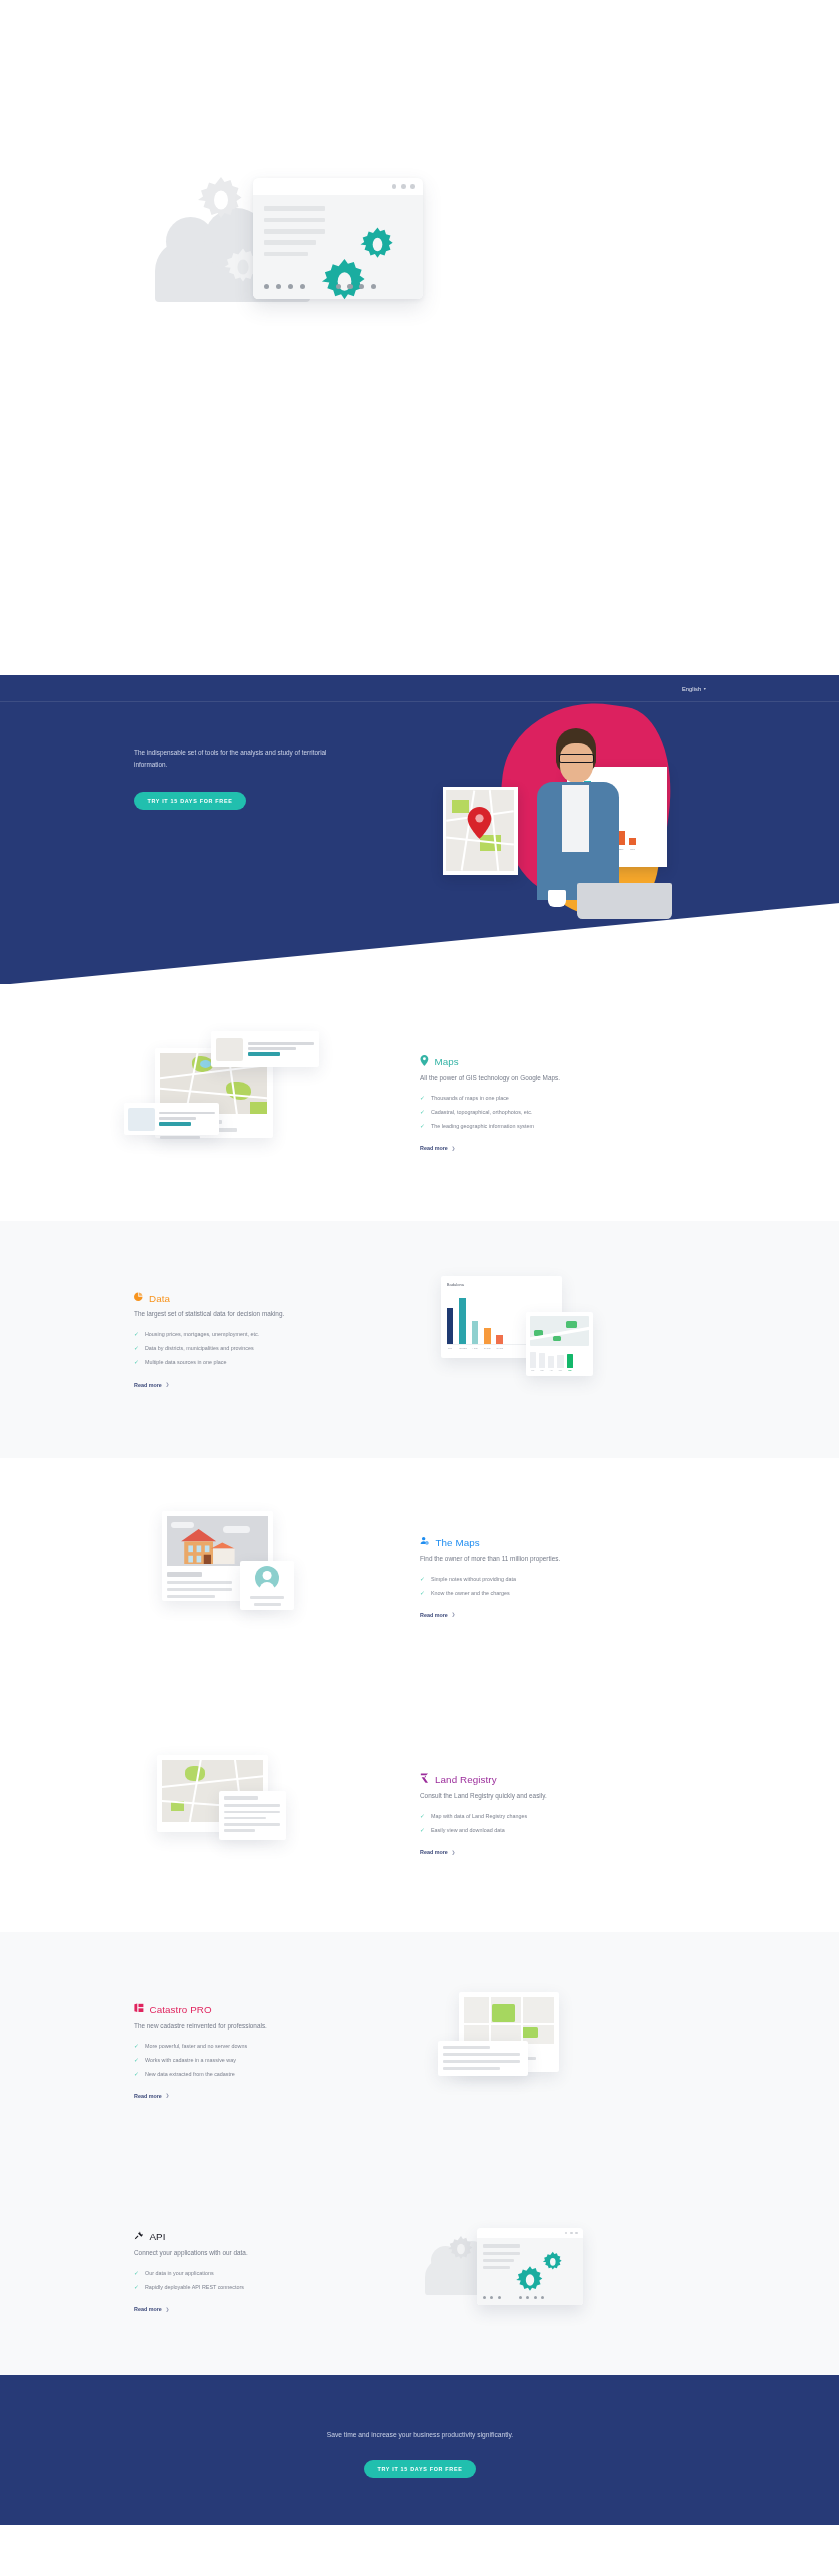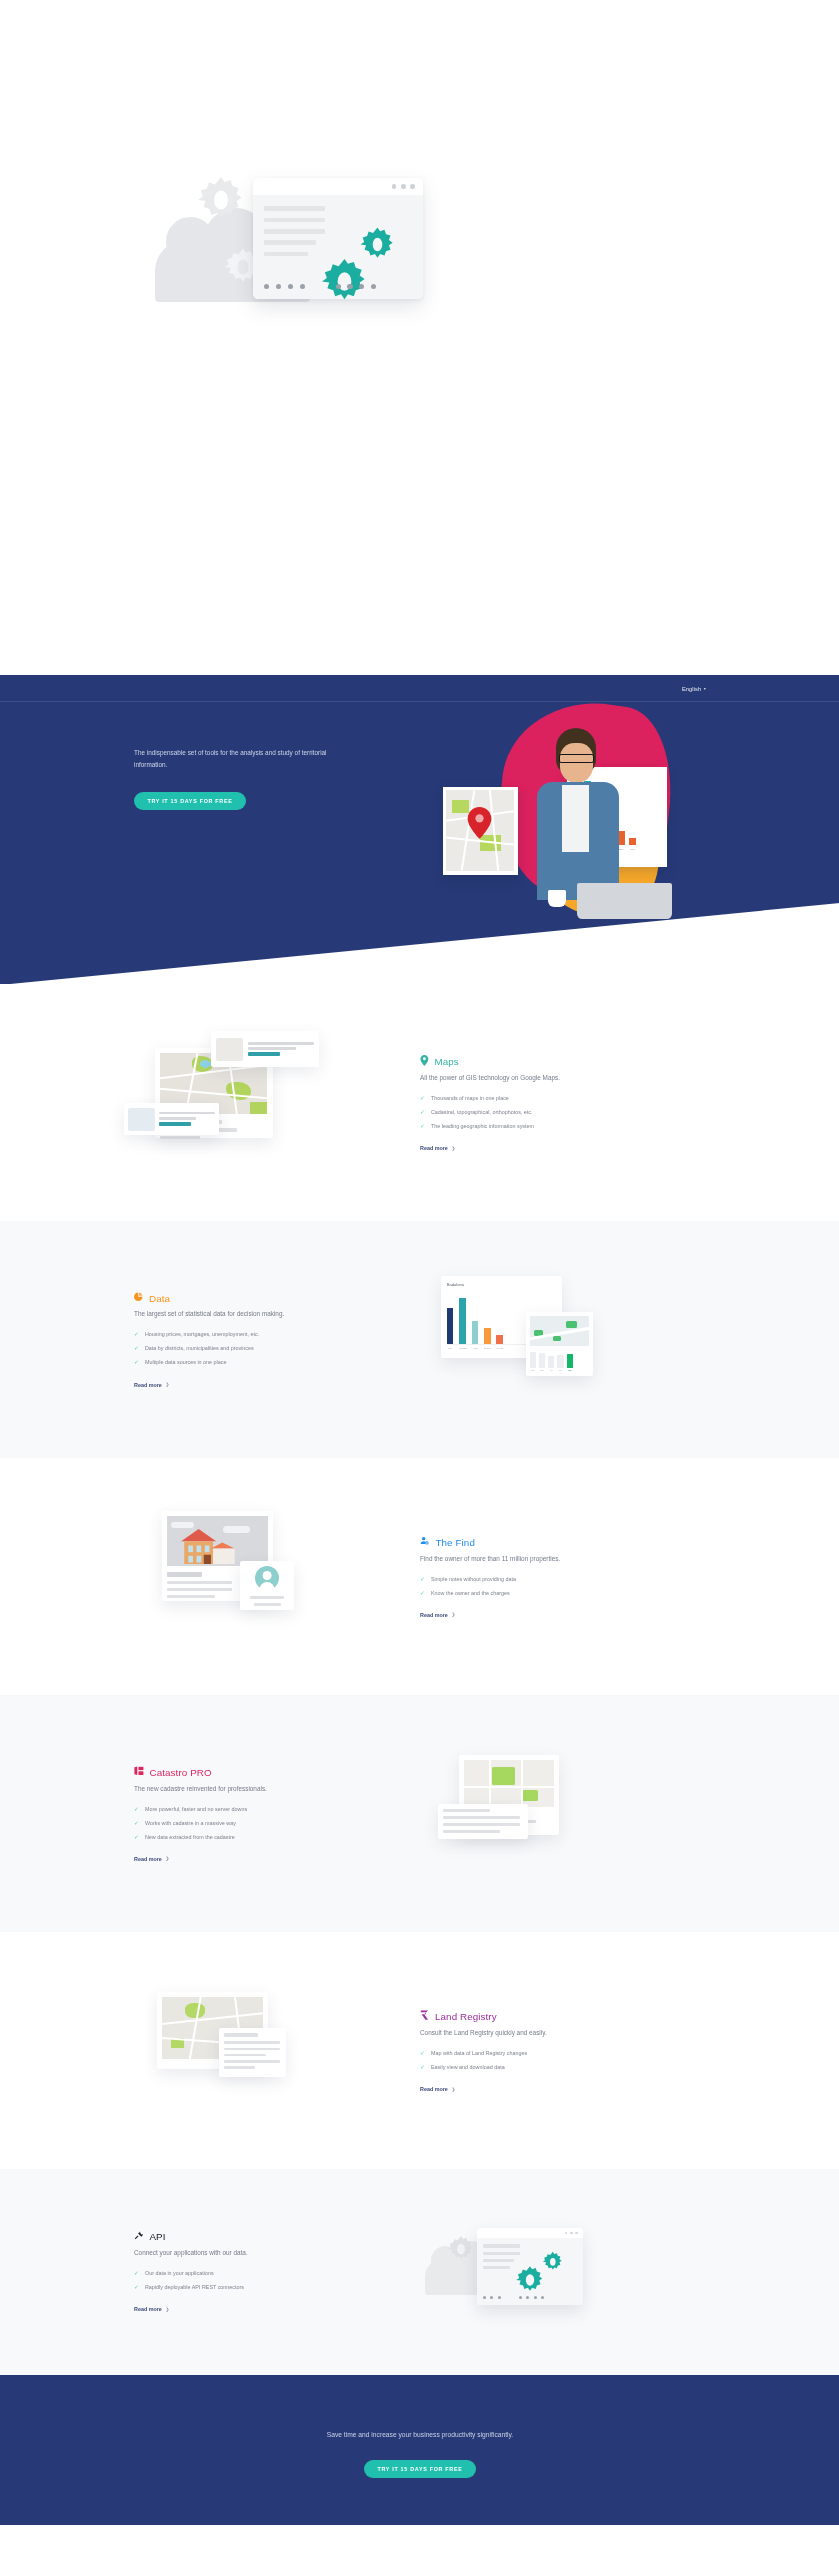--- a/index.html
+++ b/index.html
@@ -536,94 +536,37 @@
       <div class="f-text">
         <div class="f-title" style="color:#1f8df0">
           <span>
             <svg width="9.8" height="9.8" viewBox="0 0 24 24">
                 <circle cx="9" cy="6.5" r="4.2" fill="#1f8df0"></circle>
                 <path fill="#1f8df0" d="M1.6 19.5c0-4.1 3.3-6.6 7.4-6.6 2 0 3.9.6 5.2 1.7l-1 5z"></path>
                 <circle cx="17" cy="17" r="4" fill="#1f8df0"></circle>
                 <circle cx="17" cy="17" r="1.8" fill="#fff"></circle>
               </svg>
           </span>
-          <span>The Find</span>
+          <span>The Maps</span>
         </div>
         <p class="f-desc">Find the owner of more than 11 million properties.</p>
         <ul class="f-list">
           <li>
               <span class="tick">✓</span>
               <span>Simple notes without providing data</span>
             </li>
           <li>
               <span class="tick">✓</span>
               <span>Know the owner and the charges</span>
             </li>
         </ul>
         <a class="readmore">
           <span>Read more</span>
           <span class="arr">❯</span>
         </a>
-      </div>
-    </div>
-  </section>
-
-  <section class="feature sect-grey" style="padding:42px 0 40px">
-    <div class="feature-inner">
-      <div class="f-text">
-        <div class="f-title" style="color:#e0245e">
-          <span>
-            <svg width="9.8" height="9.8" viewBox="0 0 24 24">
-                <polygon points="1,3 8,1 8,22 1,20" fill="#e0245e"></polygon>
-                <rect x="11" y="2" width="12" height="8" fill="#e0245e"></rect>
-                <rect x="11" y="13" width="12" height="9" fill="#e0245e"></rect>
-              </svg>
-          </span>
-          <span>Catastro PRO</span>
-        </div>
-        <p class="f-desc">The new cadastre reinvented for professionals.</p>
-        <ul class="f-list">
-          <li>
-              <span class="tick">✓</span>
-              <span>More powerful, faster and no server downs</span>
-            </li>
-          <li>
-              <span class="tick">✓</span>
-              <span>Works with cadastre in a massive way</span>
-            </li>
-          <li>
-              <span class="tick">✓</span>
-              <span>New data extracted from the cadastre</span>
-            </li>
-        </ul>
-        <a class="readmore">
-          <span>Read more</span>
-          <span class="arr">❯</span>
-        </a>
-      </div>
-
-      <div class="f-art">
-        <div class="mock cat-main">
-          <div class="cat-map">
-            <span style="position:absolute;left:28px;top:7.2px;width:23px;height:17.5px;background:#a6d75f;border-radius:1.5px"></span>
-            <span style="position:absolute;left:58px;top:30px;width:15.5px;height:11.3px;background:#a6d75f;border-radius:1.5px"></span>
-            <div style="position:absolute;left:-2.6px;top:26px;width:113px;height:1.5px;background:#fff"></div>
-            <div style="position:absolute;left:25px;top:-2.6px;width:1.5px;height:57px;background:#fff"></div>
-            <div style="position:absolute;left:57px;top:-2.6px;width:1.5px;height:57px;background:#fff"></div>
-          </div>
-          <span class="ln" style="height:3.1px;width:56px;margin-top:5.7px"></span>
-          <span class="ln" style="height:3.1px;width:72px;margin-top:4.1px"></span>
-          <span class="ln" style="height:3.1px;width:37px;margin-top:4.1px"></span>
-        </div>
-        <div class="mock cat-ov">
-          <span class="ln" style="height:3.1px;width:47px"></span>
-          <span class="ln" style="height:3.1px;width:77px;margin-top:4.1px"></span>
-          <span class="ln" style="height:3.1px;width:77px;margin-top:4.1px"></span>
-          <span class="ln" style="height:3.1px;width:57px;margin-top:4.1px"></span>
-        </div>
       </div>
     </div>
   </section>
 
   <section class="feature sect-white" style="padding:42px 0 40px">
     <div class="feature-inner">
       <div class="f-art">
         <div class="mock lr-main">
           <div class="lr-map">
             <span style="position:absolute;left:23px;top:6.2px;width:20.6px;height:15.5px;background:#b3d866;border-radius:40%"></span>
@@ -662,20 +605,77 @@
             </li>
           <li>
               <span class="tick">✓</span>
               <span>Easily view and download data</span>
             </li>
         </ul>
         <a class="readmore">
           <span>Read more</span>
           <span class="arr">❯</span>
         </a>
+      </div>
+    </div>
+  </section>
+
+  <section class="feature sect-grey" style="padding:42px 0 40px">
+    <div class="feature-inner">
+      <div class="f-text">
+        <div class="f-title" style="color:#e0245e">
+          <span>
+            <svg width="9.8" height="9.8" viewBox="0 0 24 24">
+                <polygon points="1,3 8,1 8,22 1,20" fill="#e0245e"></polygon>
+                <rect x="11" y="2" width="12" height="8" fill="#e0245e"></rect>
+                <rect x="11" y="13" width="12" height="9" fill="#e0245e"></rect>
+              </svg>
+          </span>
+          <span>Catastro PRO</span>
+        </div>
+        <p class="f-desc">The new cadastre reinvented for professionals.</p>
+        <ul class="f-list">
+          <li>
+              <span class="tick">✓</span>
+              <span>More powerful, faster and no server downs</span>
+            </li>
+          <li>
+              <span class="tick">✓</span>
+              <span>Works with cadastre in a massive way</span>
+            </li>
+          <li>
+              <span class="tick">✓</span>
+              <span>New data extracted from the cadastre</span>
+            </li>
+        </ul>
+        <a class="readmore">
+          <span>Read more</span>
+          <span class="arr">❯</span>
+        </a>
+      </div>
+
+      <div class="f-art">
+        <div class="mock cat-main">
+          <div class="cat-map">
+            <span style="position:absolute;left:28px;top:7.2px;width:23px;height:17.5px;background:#a6d75f;border-radius:1.5px"></span>
+            <span style="position:absolute;left:58px;top:30px;width:15.5px;height:11.3px;background:#a6d75f;border-radius:1.5px"></span>
+            <div style="position:absolute;left:-2.6px;top:26px;width:113px;height:1.5px;background:#fff"></div>
+            <div style="position:absolute;left:25px;top:-2.6px;width:1.5px;height:57px;background:#fff"></div>
+            <div style="position:absolute;left:57px;top:-2.6px;width:1.5px;height:57px;background:#fff"></div>
+          </div>
+          <span class="ln" style="height:3.1px;width:56px;margin-top:5.7px"></span>
+          <span class="ln" style="height:3.1px;width:72px;margin-top:4.1px"></span>
+          <span class="ln" style="height:3.1px;width:37px;margin-top:4.1px"></span>
+        </div>
+        <div class="mock cat-ov">
+          <span class="ln" style="height:3.1px;width:47px"></span>
+          <span class="ln" style="height:3.1px;width:77px;margin-top:4.1px"></span>
+          <span class="ln" style="height:3.1px;width:77px;margin-top:4.1px"></span>
+          <span class="ln" style="height:3.1px;width:57px;margin-top:4.1px"></span>
+        </div>
       </div>
     </div>
   </section>
 
   <section class="feature sect-grey" style="padding:41px 0 41px">
     <div class="feature-inner">
       <div class="f-text">
         <div class="f-title" style="color:#1b1b23">
           <span>
             <svg width="9.8" height="9.8" viewBox="0 0 24 24">

